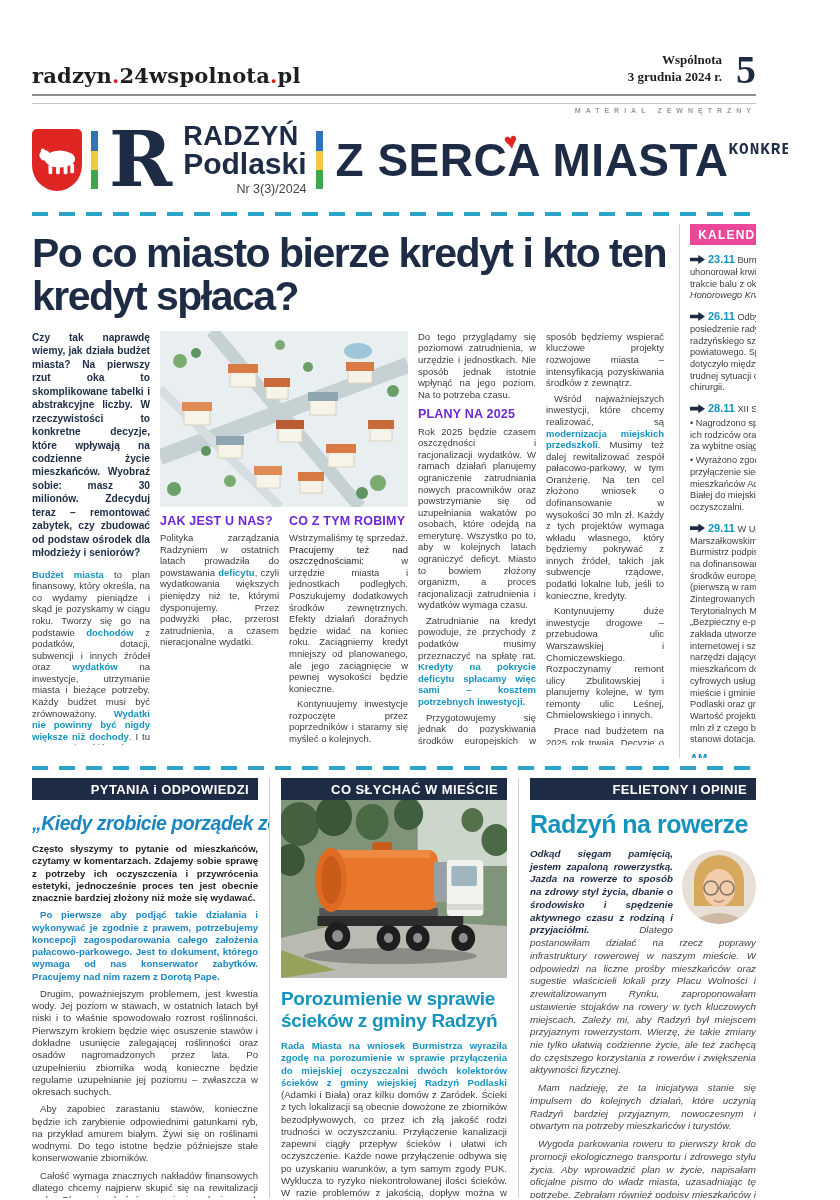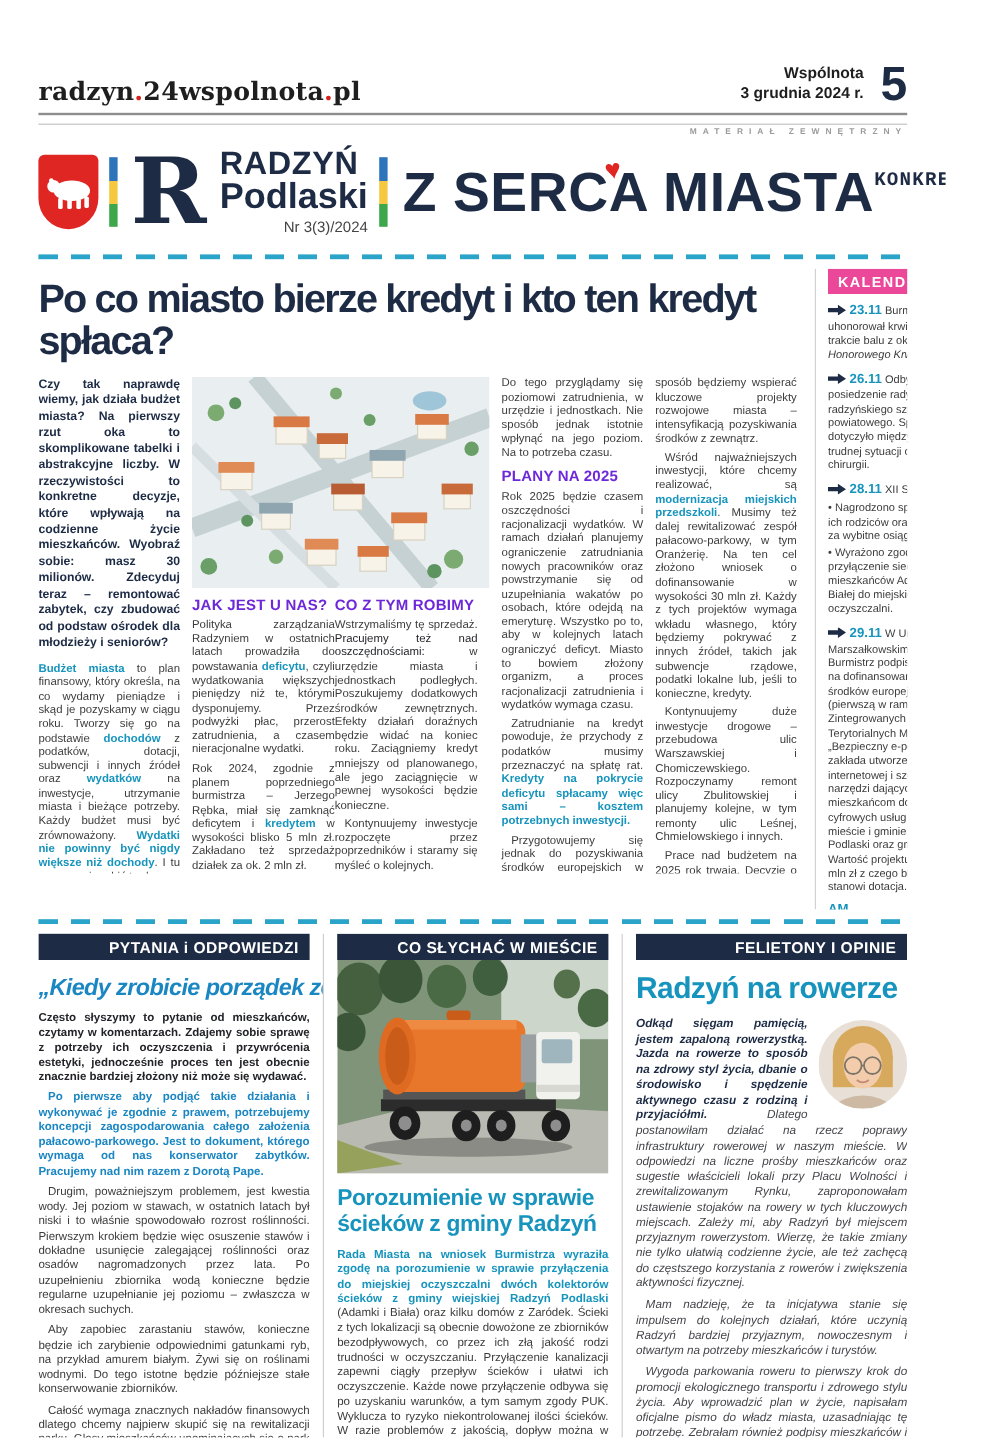--- a/index.html
+++ b/index.html
@@ -3,21 +3,21 @@
 <meta charset="utf-8">
 <style>
   * { margin:0; padding:0; box-sizing:border-box; }
   body { background:#ffffff; font-family:"Liberation Sans", sans-serif; }
   .page { width:788px; height:1200px; background:#fff; overflow:hidden; position:relative; color:#3c3c3c; }
 
   
   .topbar { display:flex; justify-content:space-between; align-items:flex-end; margin:52px 32px 6px; }
   .site { font-family:"DejaVu Serif", serif; font-weight:bold; font-size:21px; color:#1e1e1e; letter-spacing:0.2px; }
   .site .dot { color:#d8201c; }
-  .issue-wrap { display:flex; align-items:center; gap:14px; }
+  .issue-wrap { display:flex; gap:14px;font-family:Liberation Serif, serif; }
   .issue-text { text-align:right; font-weight:bold; font-size:13px; color:#1e1e1e; line-height:1.3; }
   .page-num { font-size:40px; font-weight:bold; color:#1d2b45; line-height:0.9; }
   .rule1 { border-top:2px solid #8d8d8d; margin:0 32px; }
   .rule2 { border-top:1px solid #c4c4c4; margin:7px 32px 0; }
   .external { text-align:right; margin:3px 32px 2px; font-size:7px; letter-spacing:5px; color:#9b9b9b; font-weight:bold; }
 
   
   .masthead { display:flex; align-items:center; margin:2px 32px 0; gap:9px; height:88px; }
   .shield { width:50px; height:62px; background:#e02623; border-radius:5px 5px 50% 50% / 5px 5px 42% 42%; display:flex; align-items:center; justify-content:center; flex:none; }
   .stripes { width:7px; height:58px; flex:none; background:linear-gradient(180deg,#2e74bb 0 34%,#f5c840 34% 67%,#3ea64b 67% 100%); }
@@ -29,25 +29,25 @@
   .titlebox { display:flex; flex-direction:row; position:relative; margin-left:4px; }
   .mast-title { font-size:46px; font-weight:bold; color:#1d2b45; letter-spacing:0.5px; line-height:1; white-space:nowrap; }
   .heart { position:absolute; left:168px; top:-7px; color:#e02623; font-size:23px; transform:rotate(-9deg); line-height:1; }
   .mast-sub { font-size:16px; font-weight:bold; color:#1d2b45; letter-spacing:1px; white-space:nowrap; margin-top:4px;font-family:Liberation Mono, monospace; }
 
   .dashes { height:4px; margin:8px 32px; background:repeating-linear-gradient(90deg,#2aa4c8 0 16px,transparent 16px 27px); }
 
   
   .main { display:flex; margin:0 32px; height:534px; overflow:hidden; }
   .main-left { width:636px; flex:none; }
-  .headline { font-size:33px; line-height:1.06; font-weight:bold; color:#1d2b45; letter-spacing:-1.5px; margin:8px 0 12px; }
+  .headline { font-size:41px; line-height:1.06; font-weight:bold; color:#1d2b45; letter-spacing:-1.5px; margin:8px 0 12px; }
   .cols { display:flex; gap:10px; height:414px; overflow:hidden; }
   .col { width:118px; flex:none; }
   .midwrap { width:248px; flex:none; }
-  .midcols { display:flex; }
+  .midcols { display:flex; gap:10px; }
   .midcols .col { width:119px; }
   .illus { height:176px; overflow:hidden; }
 
   .bt { font-size:9.5px; line-height:1.22; text-align:justify; color:#3c3c3c; hyphens:auto; }
   .bt p { margin-bottom:4px; }
   .ind { text-indent:8px; }
   .intro { font-weight:bold; color:#1d2b45; font-size:10.2px; line-height:1.32; text-align:justify; }
   .hl { color:#1794bd; font-weight:bold; }
   .bnavy { color:#23242a; font-weight:normal; }
   .colhead { color:#6d28d9; font-size:12.5px; font-weight:bold; margin:7px 0 3px; letter-spacing:0.2px; }
@@ -187,21 +187,20 @@
                   <circle cx="202" cy="162" r="6" fill="#5d9460"></circle>
                 <circle cx="46" cy="120" r="5" fill="#5d9460"></circle>
                   <circle cx="148" cy="36" r="5" fill="#6aa067"></circle>
               </g>
             </svg>
           </div>
           <div class="midcols">
             <div class="col bt">
               <div class="colhead">JAK JEST U NAS?</div>
               <p><span>Polityka zarządzania Radzyniem w ostatnich latach prowadziła do powstawania </span><span class="hl">deficytu</span><span>, czyli wydatkowania większych pieniędzy niż te, którymi dysponujemy. Przez podwyżki płac, przerost zatrudnienia, a czasem nieracjonalne wydatki.</span></p>
-              <p><span>Rok 2024, zgodnie z planem poprzedniego burmistrza – Jerzego Rębka, miał się zamknąć deficytem i </span><span class="hl">kredytem</span><span> w wysokości blisko 5 mln zł. Zakładano też sprzedaż działek za ok. 2 mln zł.</span></p>
             </div>
             <div class="col bt">
               <div class="colhead">CO Z TYM ROBIMY</div>
               <p><span>Wstrzymaliśmy tę sprzedaż. </span><span class="bnavy">Pracujemy też nad oszczędnościami:</span><span> w urzędzie miasta i jednostkach podległych. Poszukujemy dodatkowych środków zewnętrznych. Efekty działań doraźnych będzie widać na koniec roku. Zaciągniemy kredyt mniejszy od planowanego, ale jego zaciągnięcie w pewnej wysokości będzie konieczne.</span></p>
               <p class="ind">Kontynuujemy inwestycje rozpoczęte przez poprzedników i staramy się myśleć o kolejnych.</p>
             </div>
           </div>
         </div>
 
         <div class="col bt">

